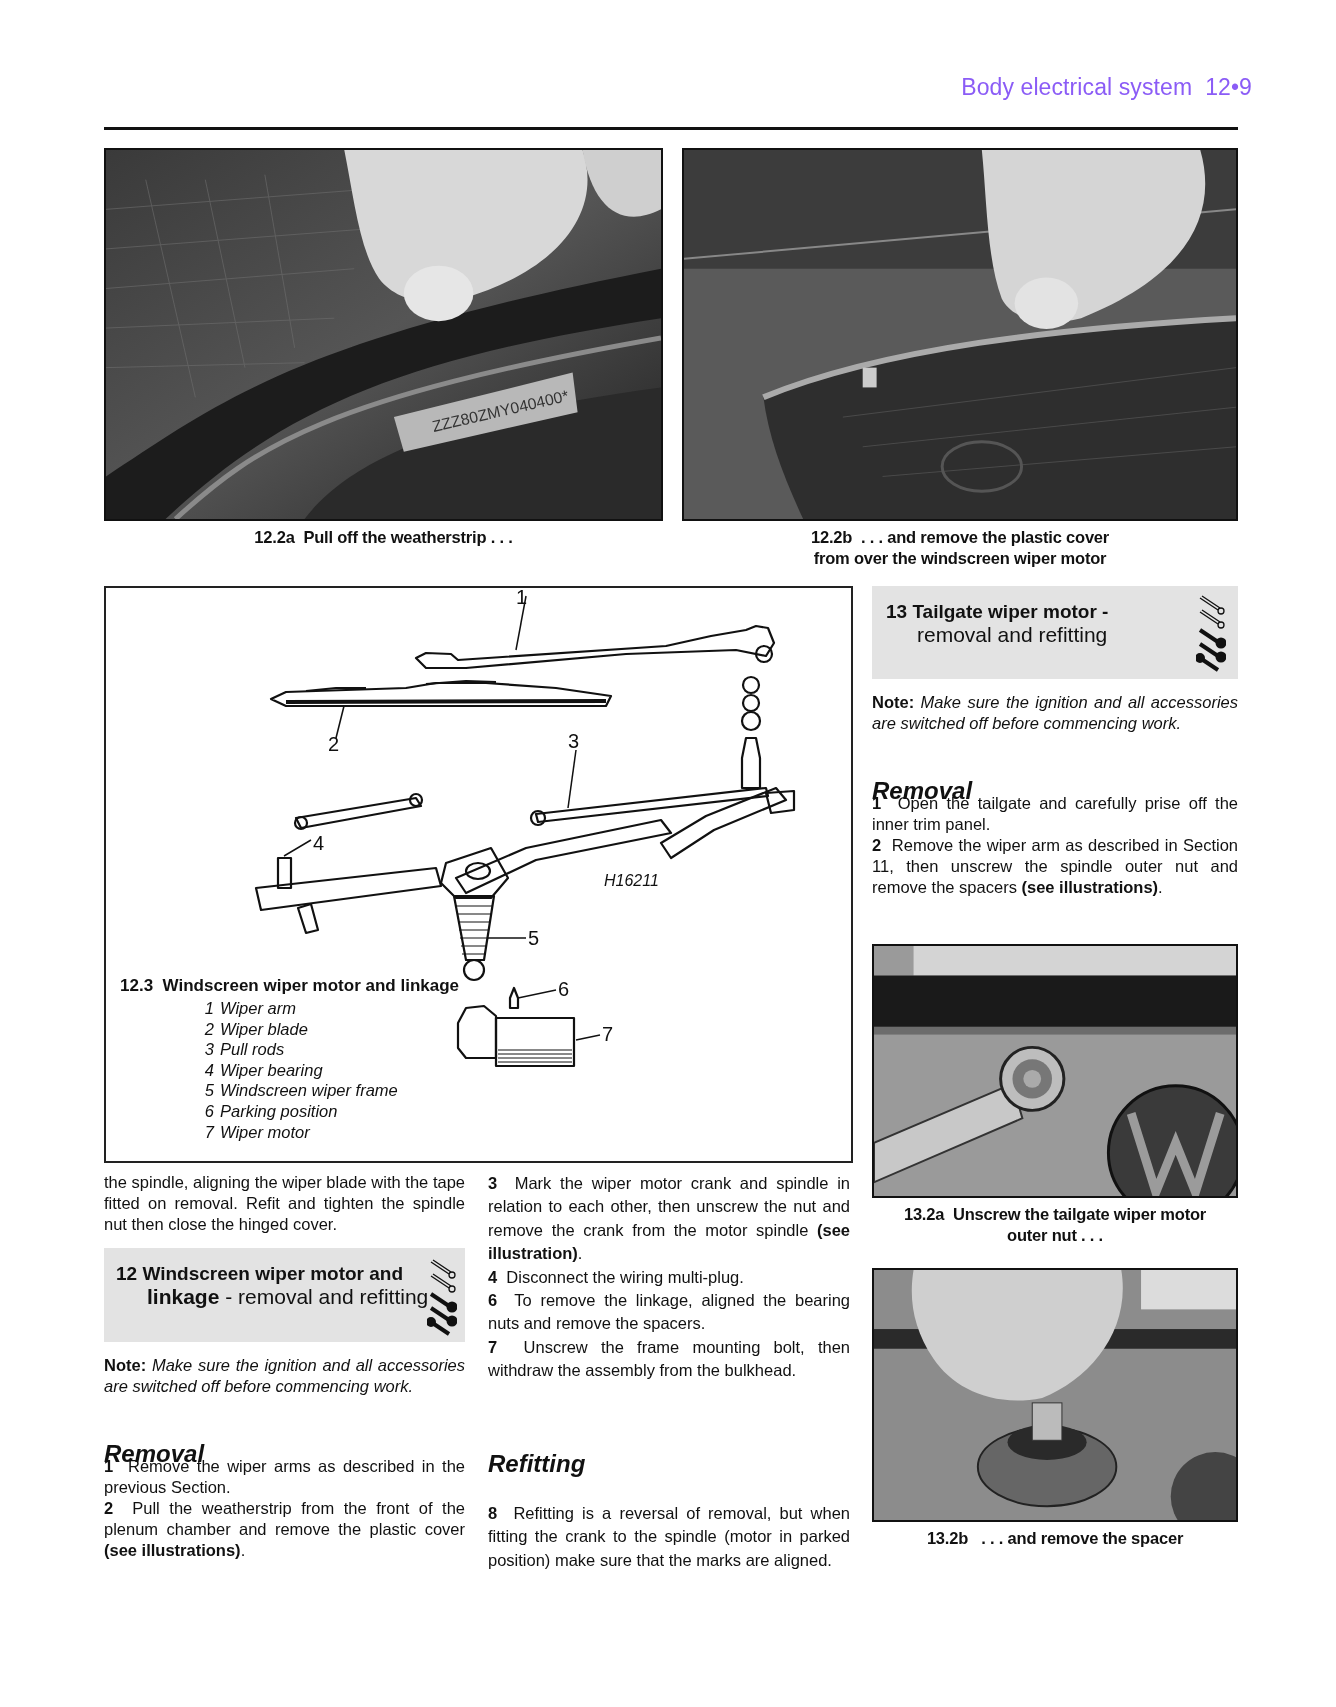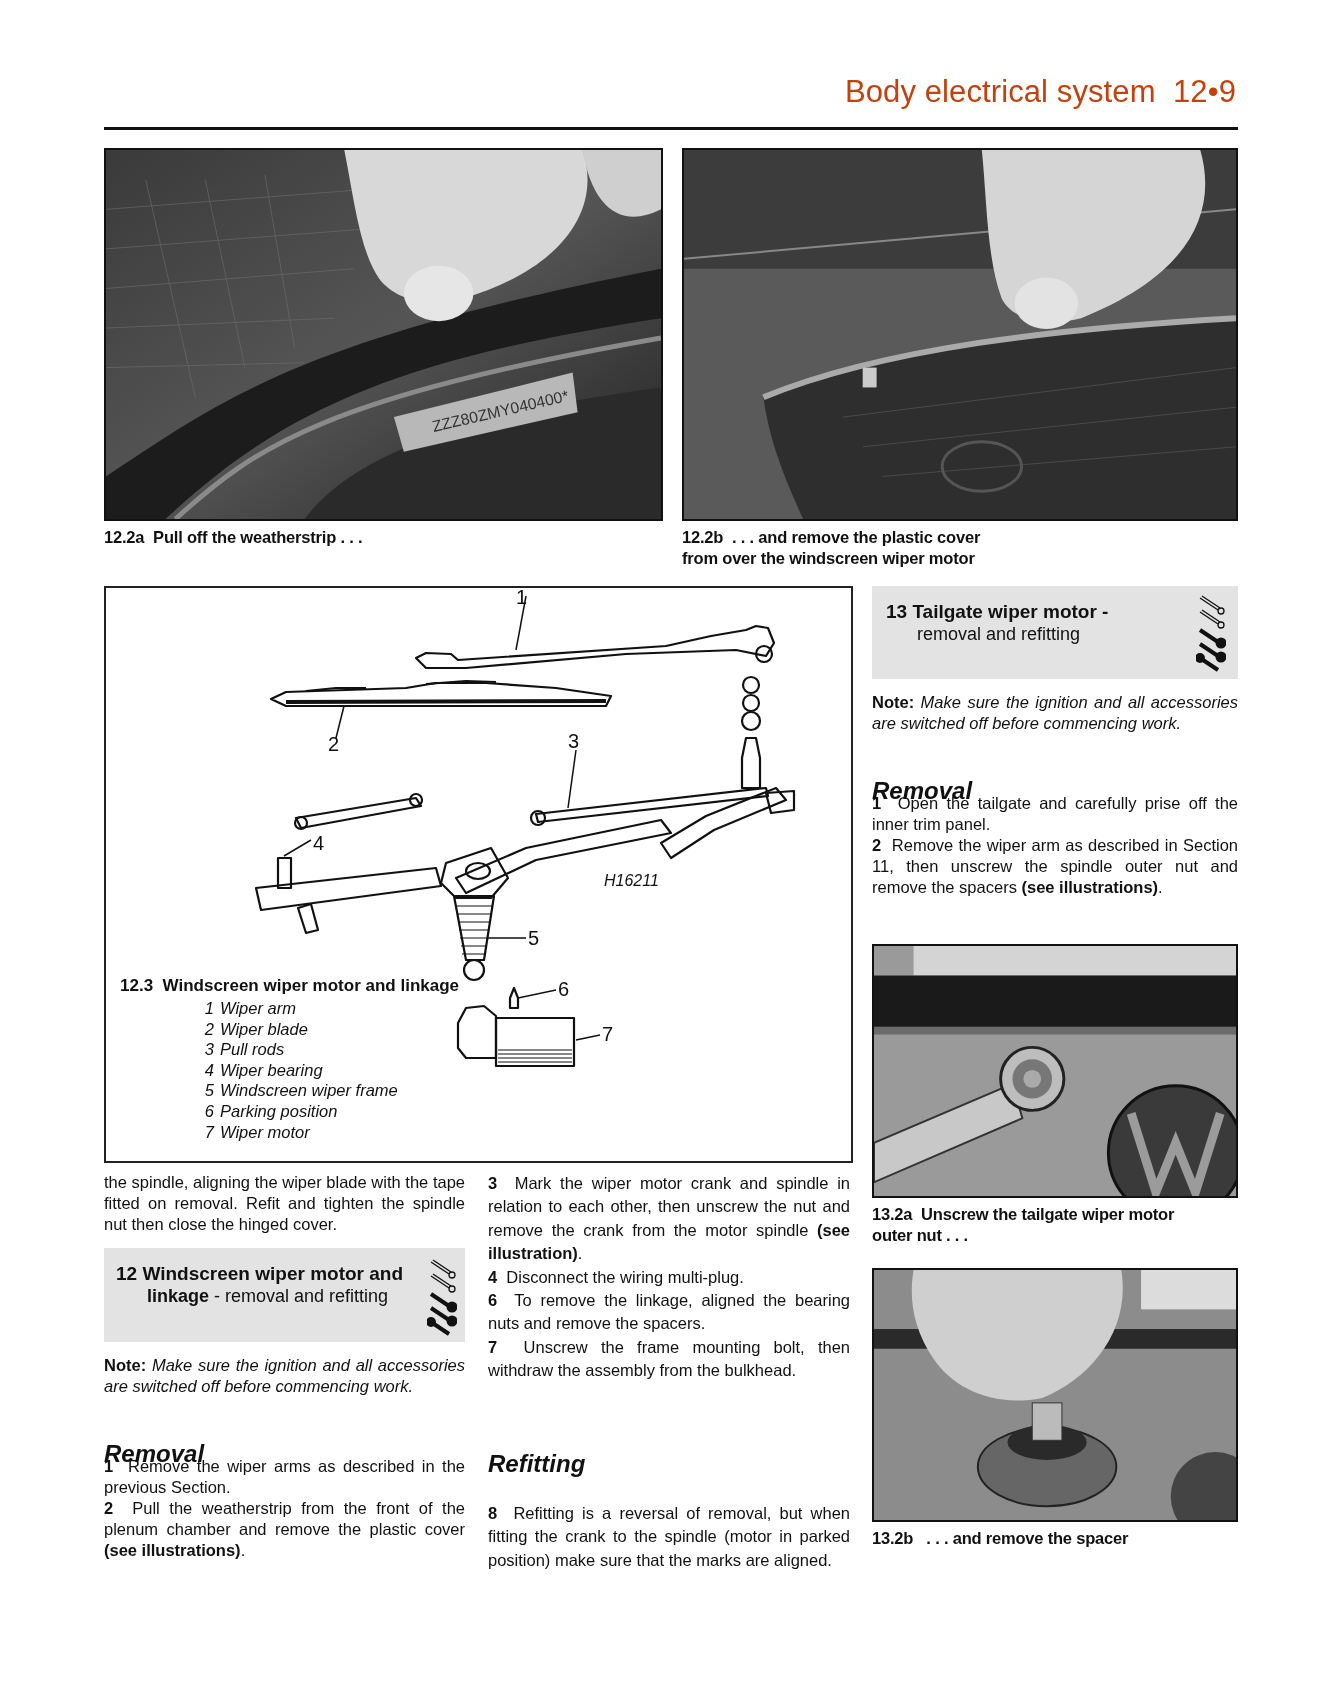--- a/index.html
+++ b/index.html
@@ -1,36 +1,36 @@
 <!DOCTYPE html>
 <html><head>
 <meta charset="utf-8">
 <style>
   html, body { margin:0; padding:0; background:#ffffff; }
   body { width:1336px; height:1707px; position:relative; overflow:hidden;
          font-family:"Liberation Sans", sans-serif; color:#111; }
   .abs { position:absolute; }
-  .header-title { right:100px; top:74px; font-size:31px; color:#c2410c; letter-spacing:0.1px; }
+  .header-title { right:84px; top:74px; font-size:23px; color:#8b5cf6; letter-spacing:0.1px; }
   .header-rule { left:104px; top:127px; width:1134px; height:3px; background:#111; }
 
   .photo { border:2px solid #111; box-sizing:border-box; overflow:hidden; }
   .photo svg { display:block; width:100%; height:100%; }
 
-  .caption { font-weight:bold; font-size:16.5px; text-align:left; line-height:21px; letter-spacing:-0.2px; }
+  .caption { font-weight:bold; font-size:16.5px; text-align:center; line-height:21px; letter-spacing:-0.2px; }
 
   .diagram { left:104px; top:586px; width:749px; height:577px; border:2px solid #222; box-sizing:border-box; background:#fff; }
   .diag-caption { position:absolute; left:14px; top:388px; }
   .diag-caption .dt { font-weight:bold; font-size:17px; margin-bottom:2px; }
   .diag-caption ol { list-style:none; margin:0; padding:0 0 0 78px; }
   .diag-caption li { font-style:italic; font-size:16.5px; line-height:20.6px; }
   .diag-caption li .n { display:inline-block; width:16px; text-align:right; margin-right:6px; }
 
   .sec-box { background:#e3e3e3; box-sizing:border-box; }
   .sec-box .t1 { font-weight:bold; font-size:19px; line-height:23px; }
-  .sec-box .t2 { font-size:18px; line-height:23px; }
+  .sec-box .t2 { font-size:21px; line-height:23px; }
   .sec-box .num { font-weight:bold; }
 
   .body-text { font-size:16.5px; line-height:21px; text-align:justify; }
   .body-text p { margin:0; }
   .body-text b { font-weight:bold; }
   .note i { font-style:italic; }
   .sub-head { font-weight:bold; font-style:italic; font-size:24px; line-height:28px; margin:20px 0 4px 0; }
 
   .wrench-icon { position:absolute; }
 </style>

